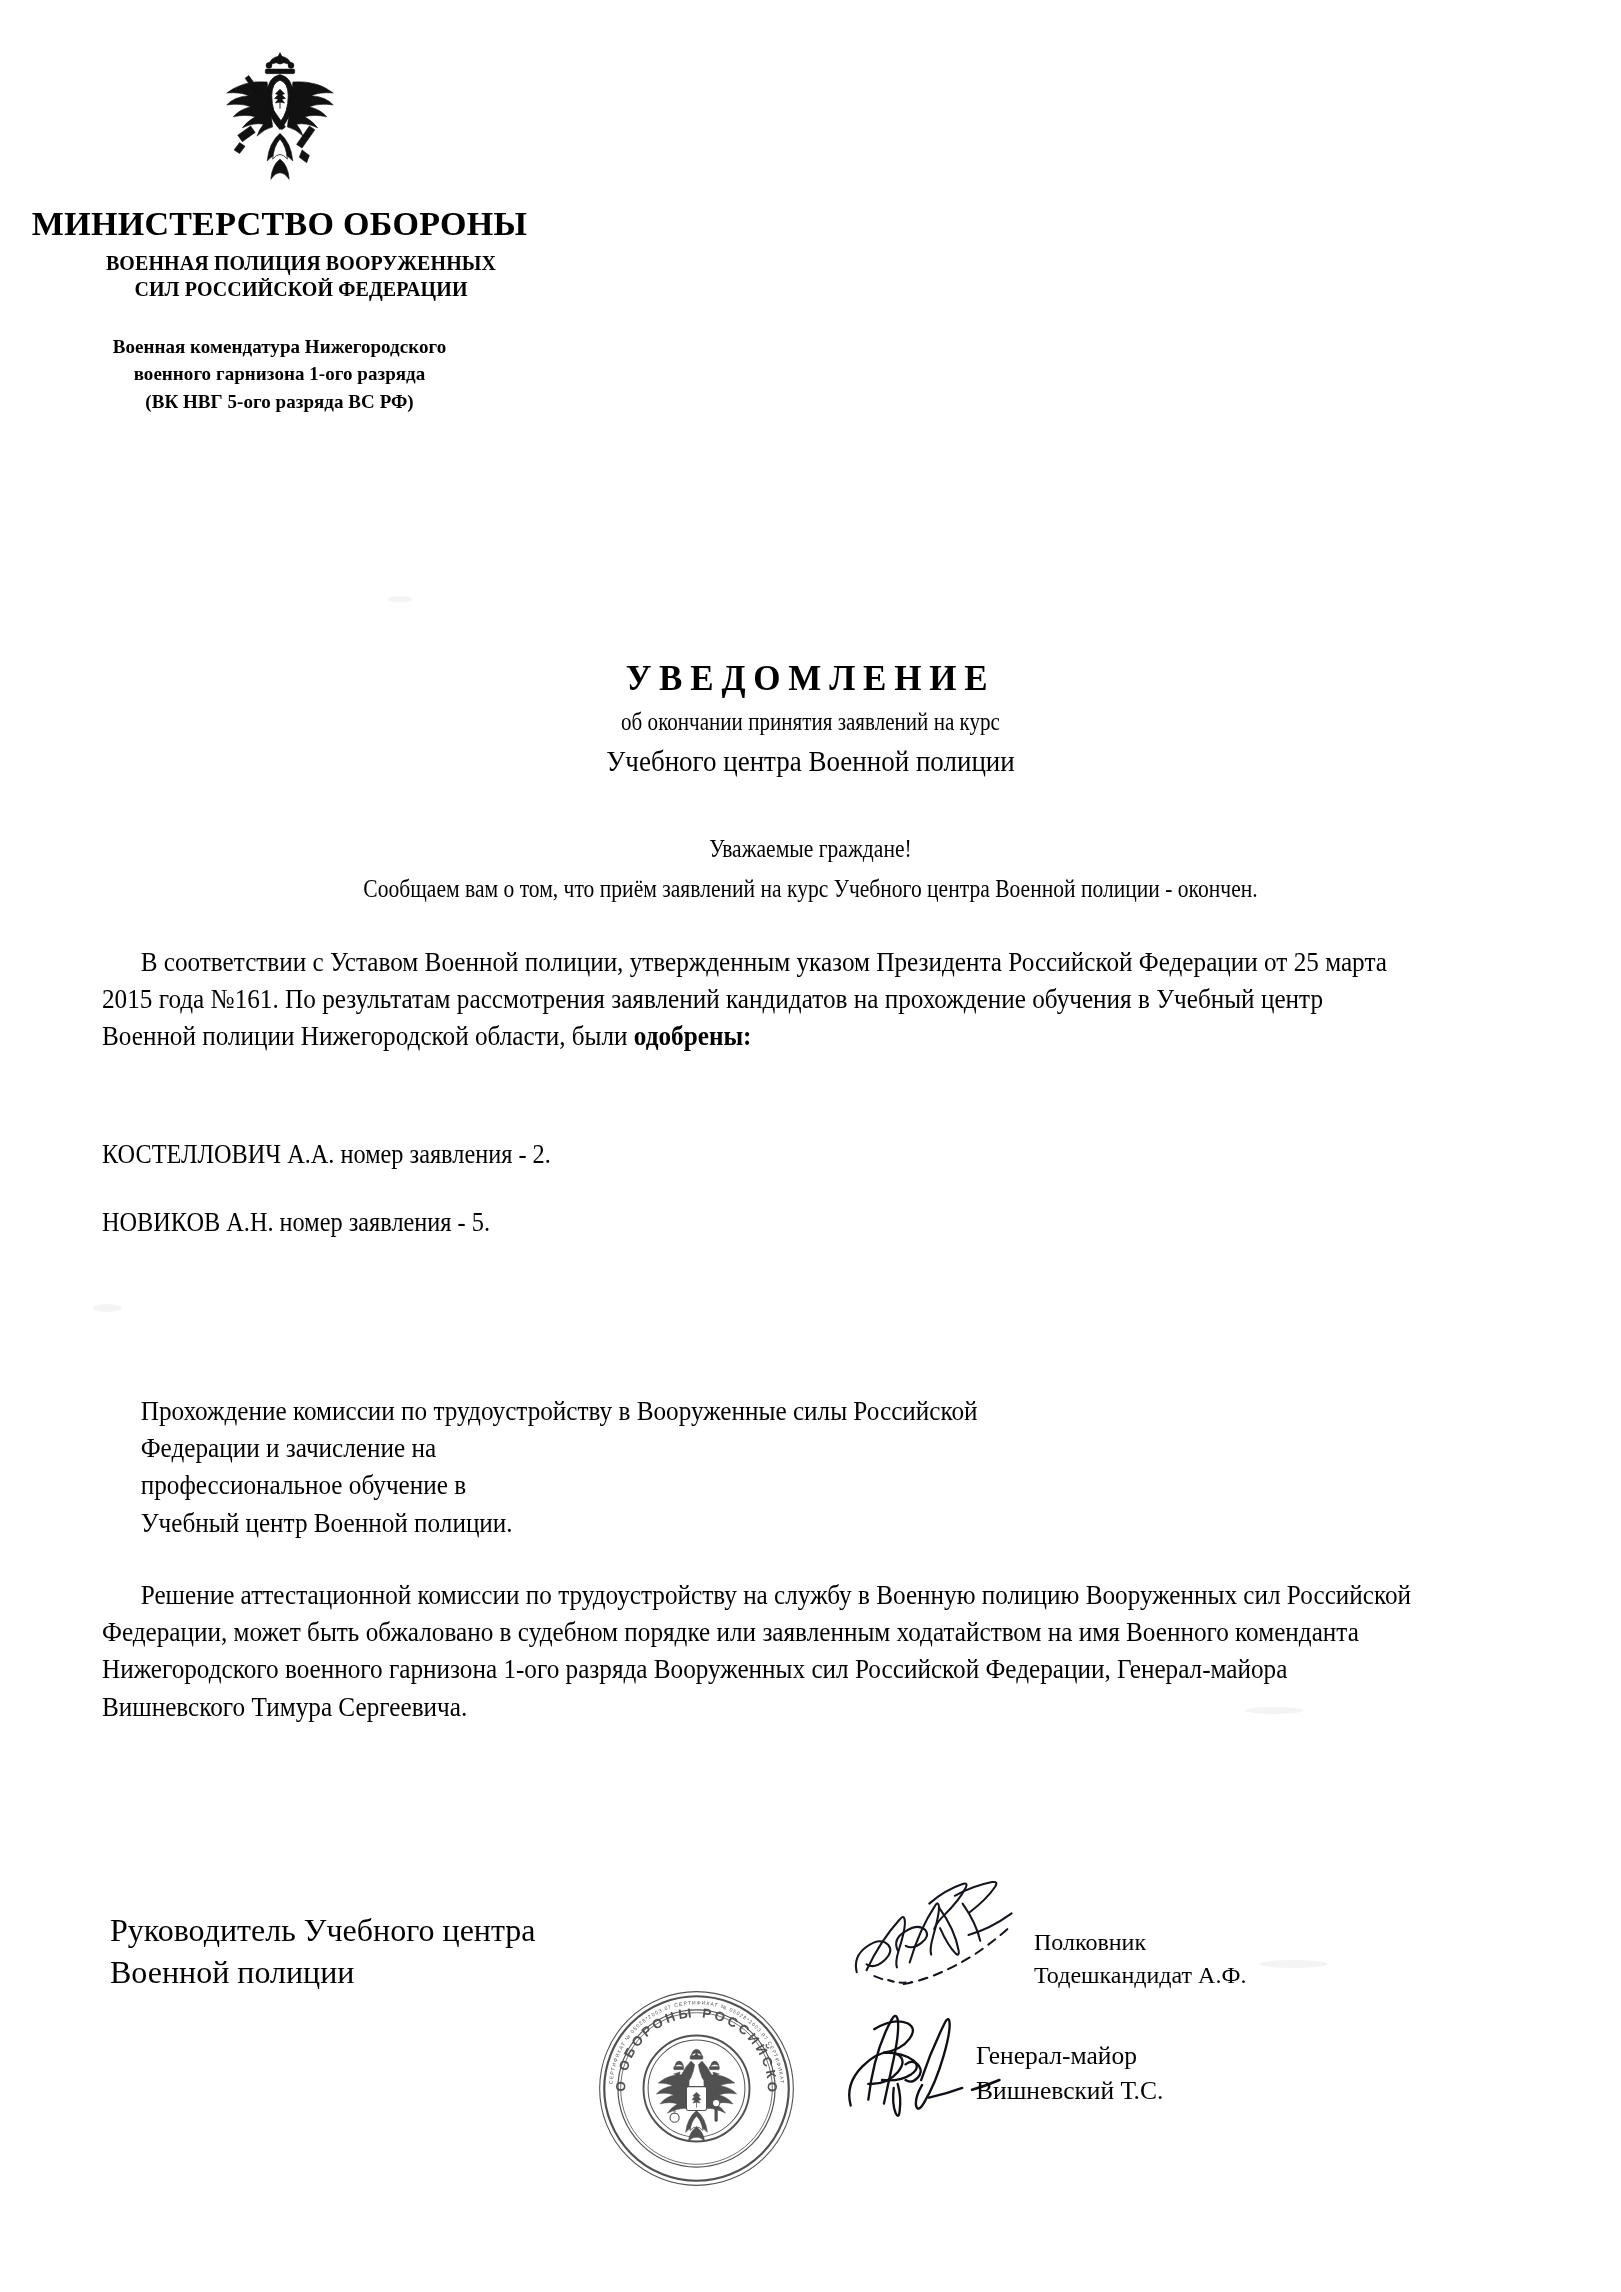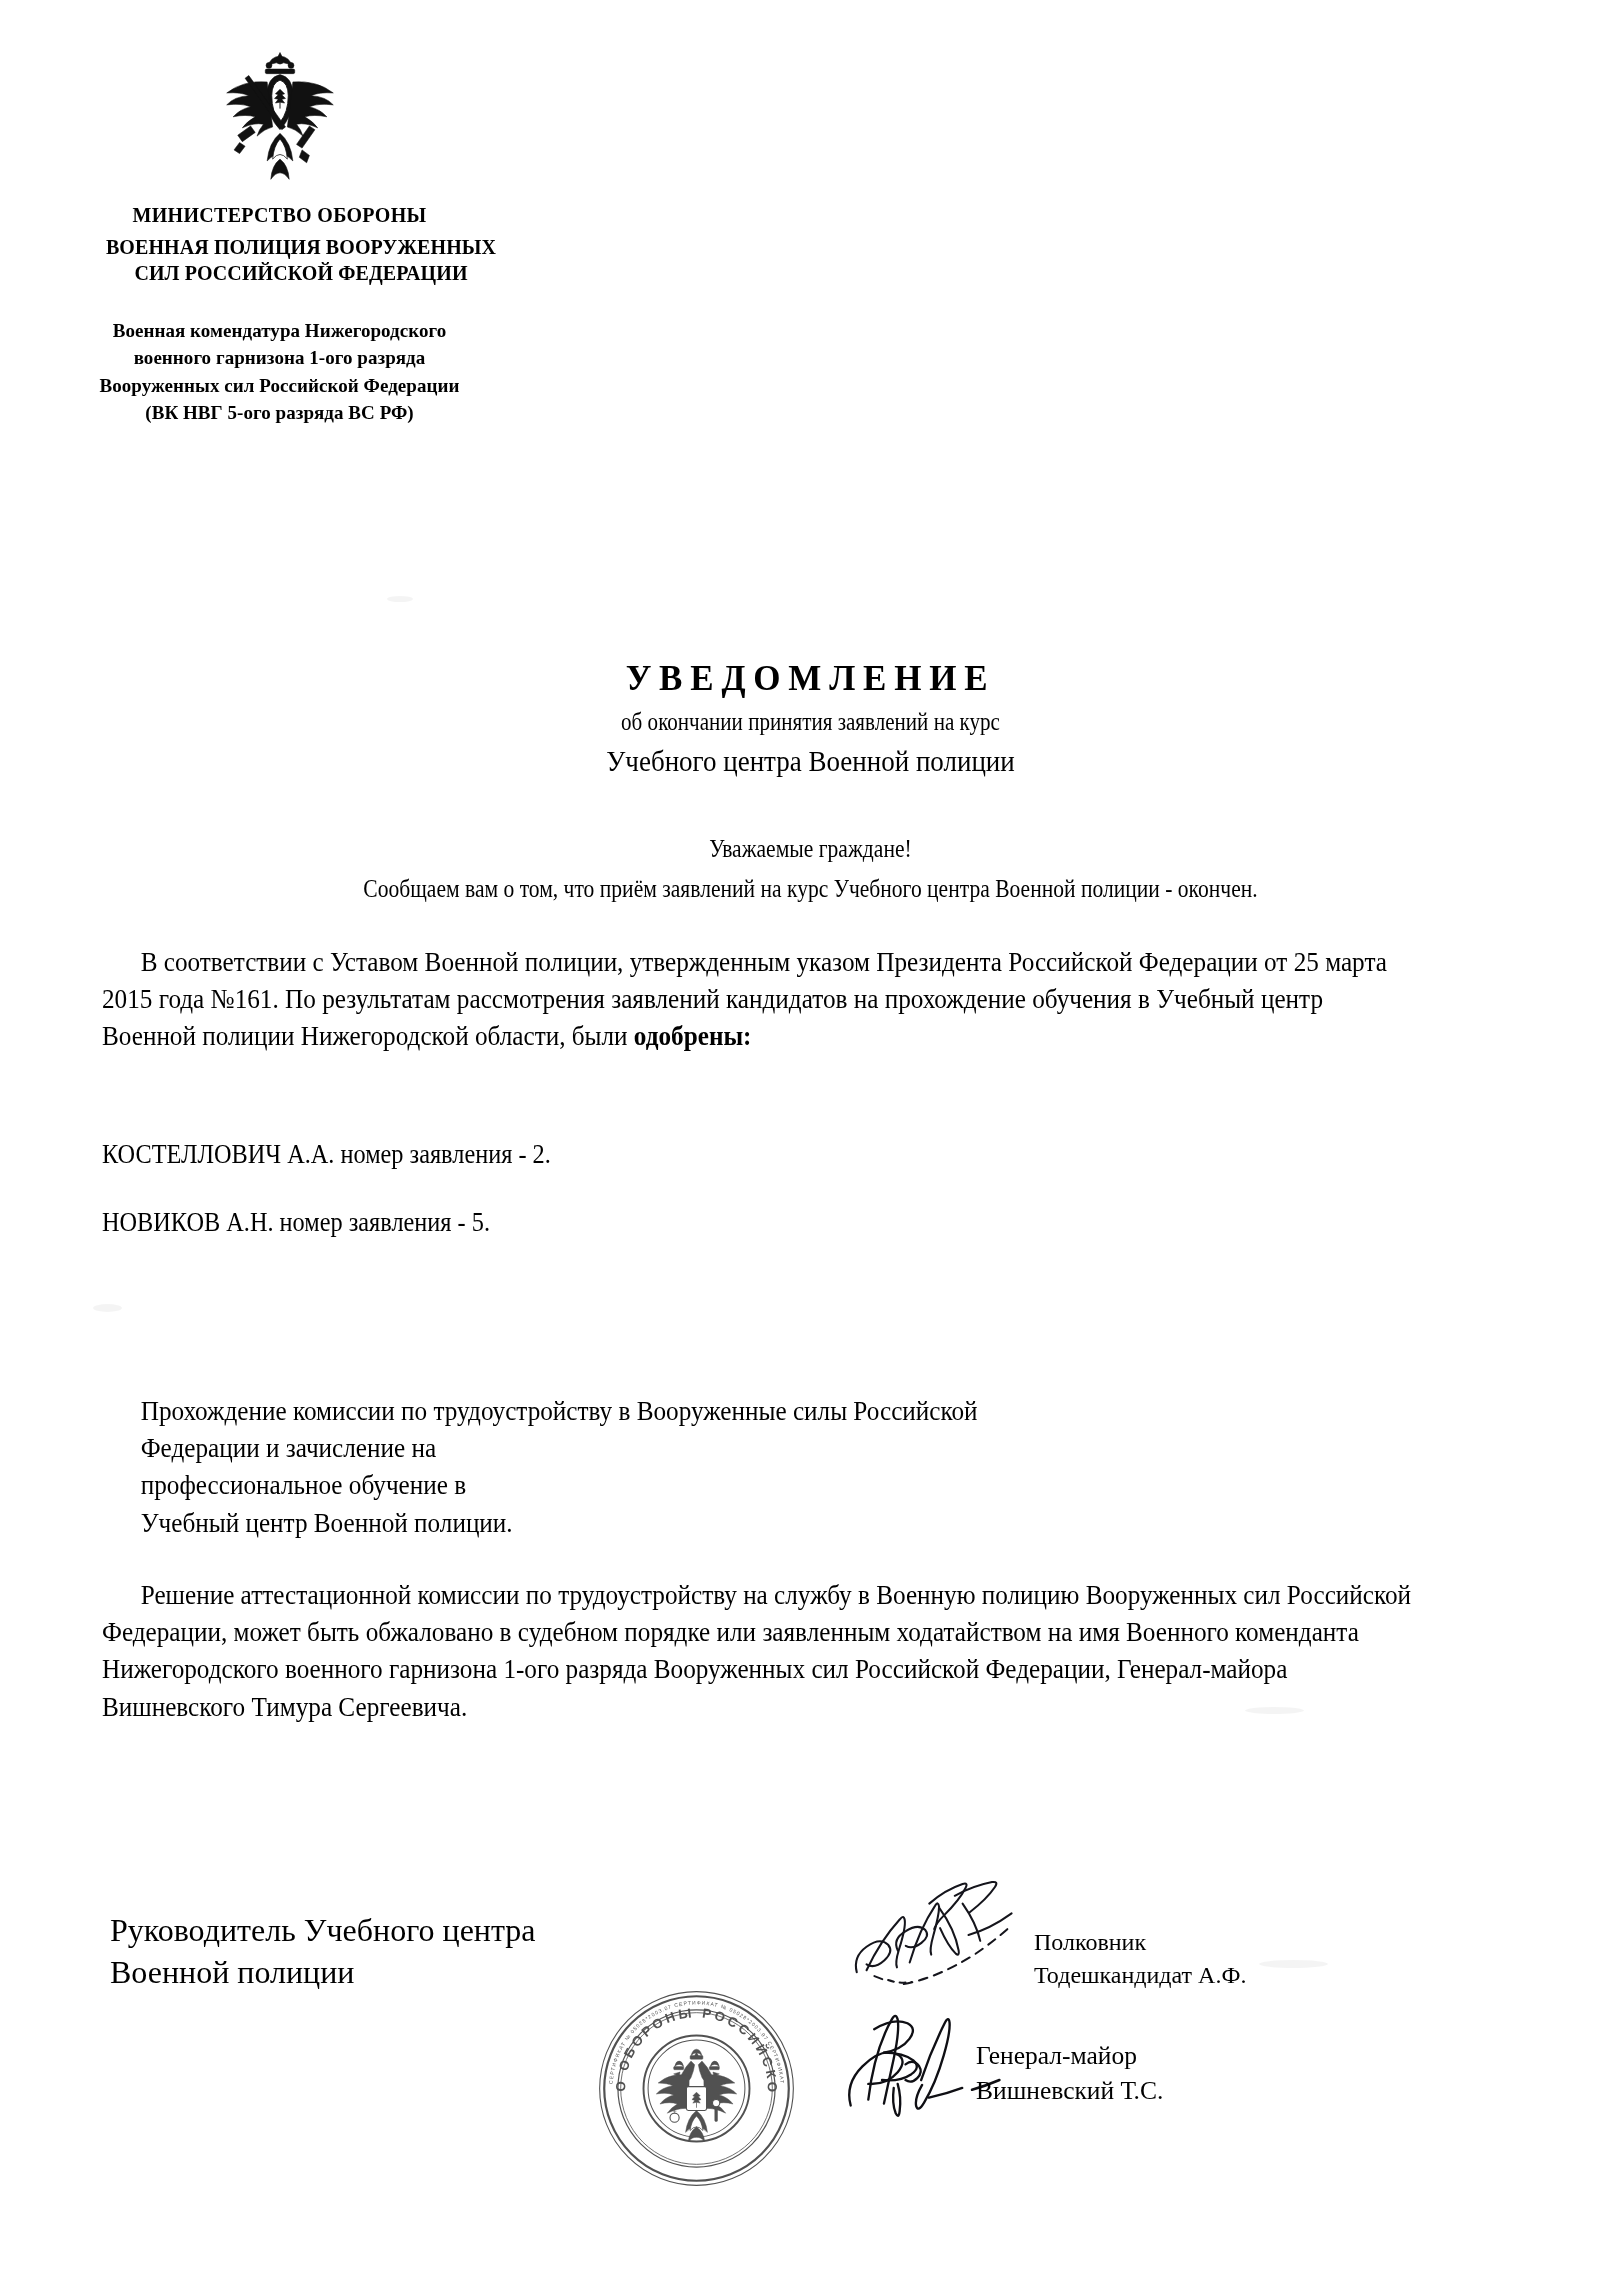--- a/index.html
+++ b/index.html
@@ -29,21 +29,21 @@
   }
   .emblem {
     width: 186px;
     height: 147px;
     margin: 0 auto 9.8px auto;
     display: block;
   }
   .org-name {
     font-family: "Liberation Serif", "DejaVu Serif", serif;
     font-weight: bold;
-    font-size: 20px;
+    font-size: 34px;
     letter-spacing: 0.3px;
     line-height: 1.15;
     margin: 7px;
   }
   .org-sub {
     font-family: "Liberation Serif", "DejaVu Serif", serif;
     font-weight: bold;
     font-size: 20px;
     line-height: 1.3;
     margin: 2.9px 0 0 0;
@@ -252,21 +252,20 @@
 
     <div class="org-name">МИНИСТЕРСТВО ОБОРОНЫ</div>
     <div class="org-sub">
       <div>ВОЕННАЯ ПОЛИЦИЯ ВООРУЖЕННЫХ</div>
       <div>СИЛ РОССИЙСКОЙ ФЕДЕРАЦИИ</div>
     </div>
 
     <div class="unit-block">
       <div>Военная комендатура Нижегородского</div>
       <div>военного гарнизона 1-ого разряда</div>
-      <div>Вооруженных сил Российской Федерации</div>
       <div>(ВК НВГ 5-ого разряда ВС РФ)</div>
     </div>
   </div>
 
   <div class="title-wrap">
     <div class="doc-title">УВЕДОМЛЕНИЕ</div>
     <div class="doc-subtitle">об окончании принятия заявлений на курс</div>
     <div class="doc-subtitle doc-subtitle2">Учебного центра Военной полиции</div>
   </div>
 

